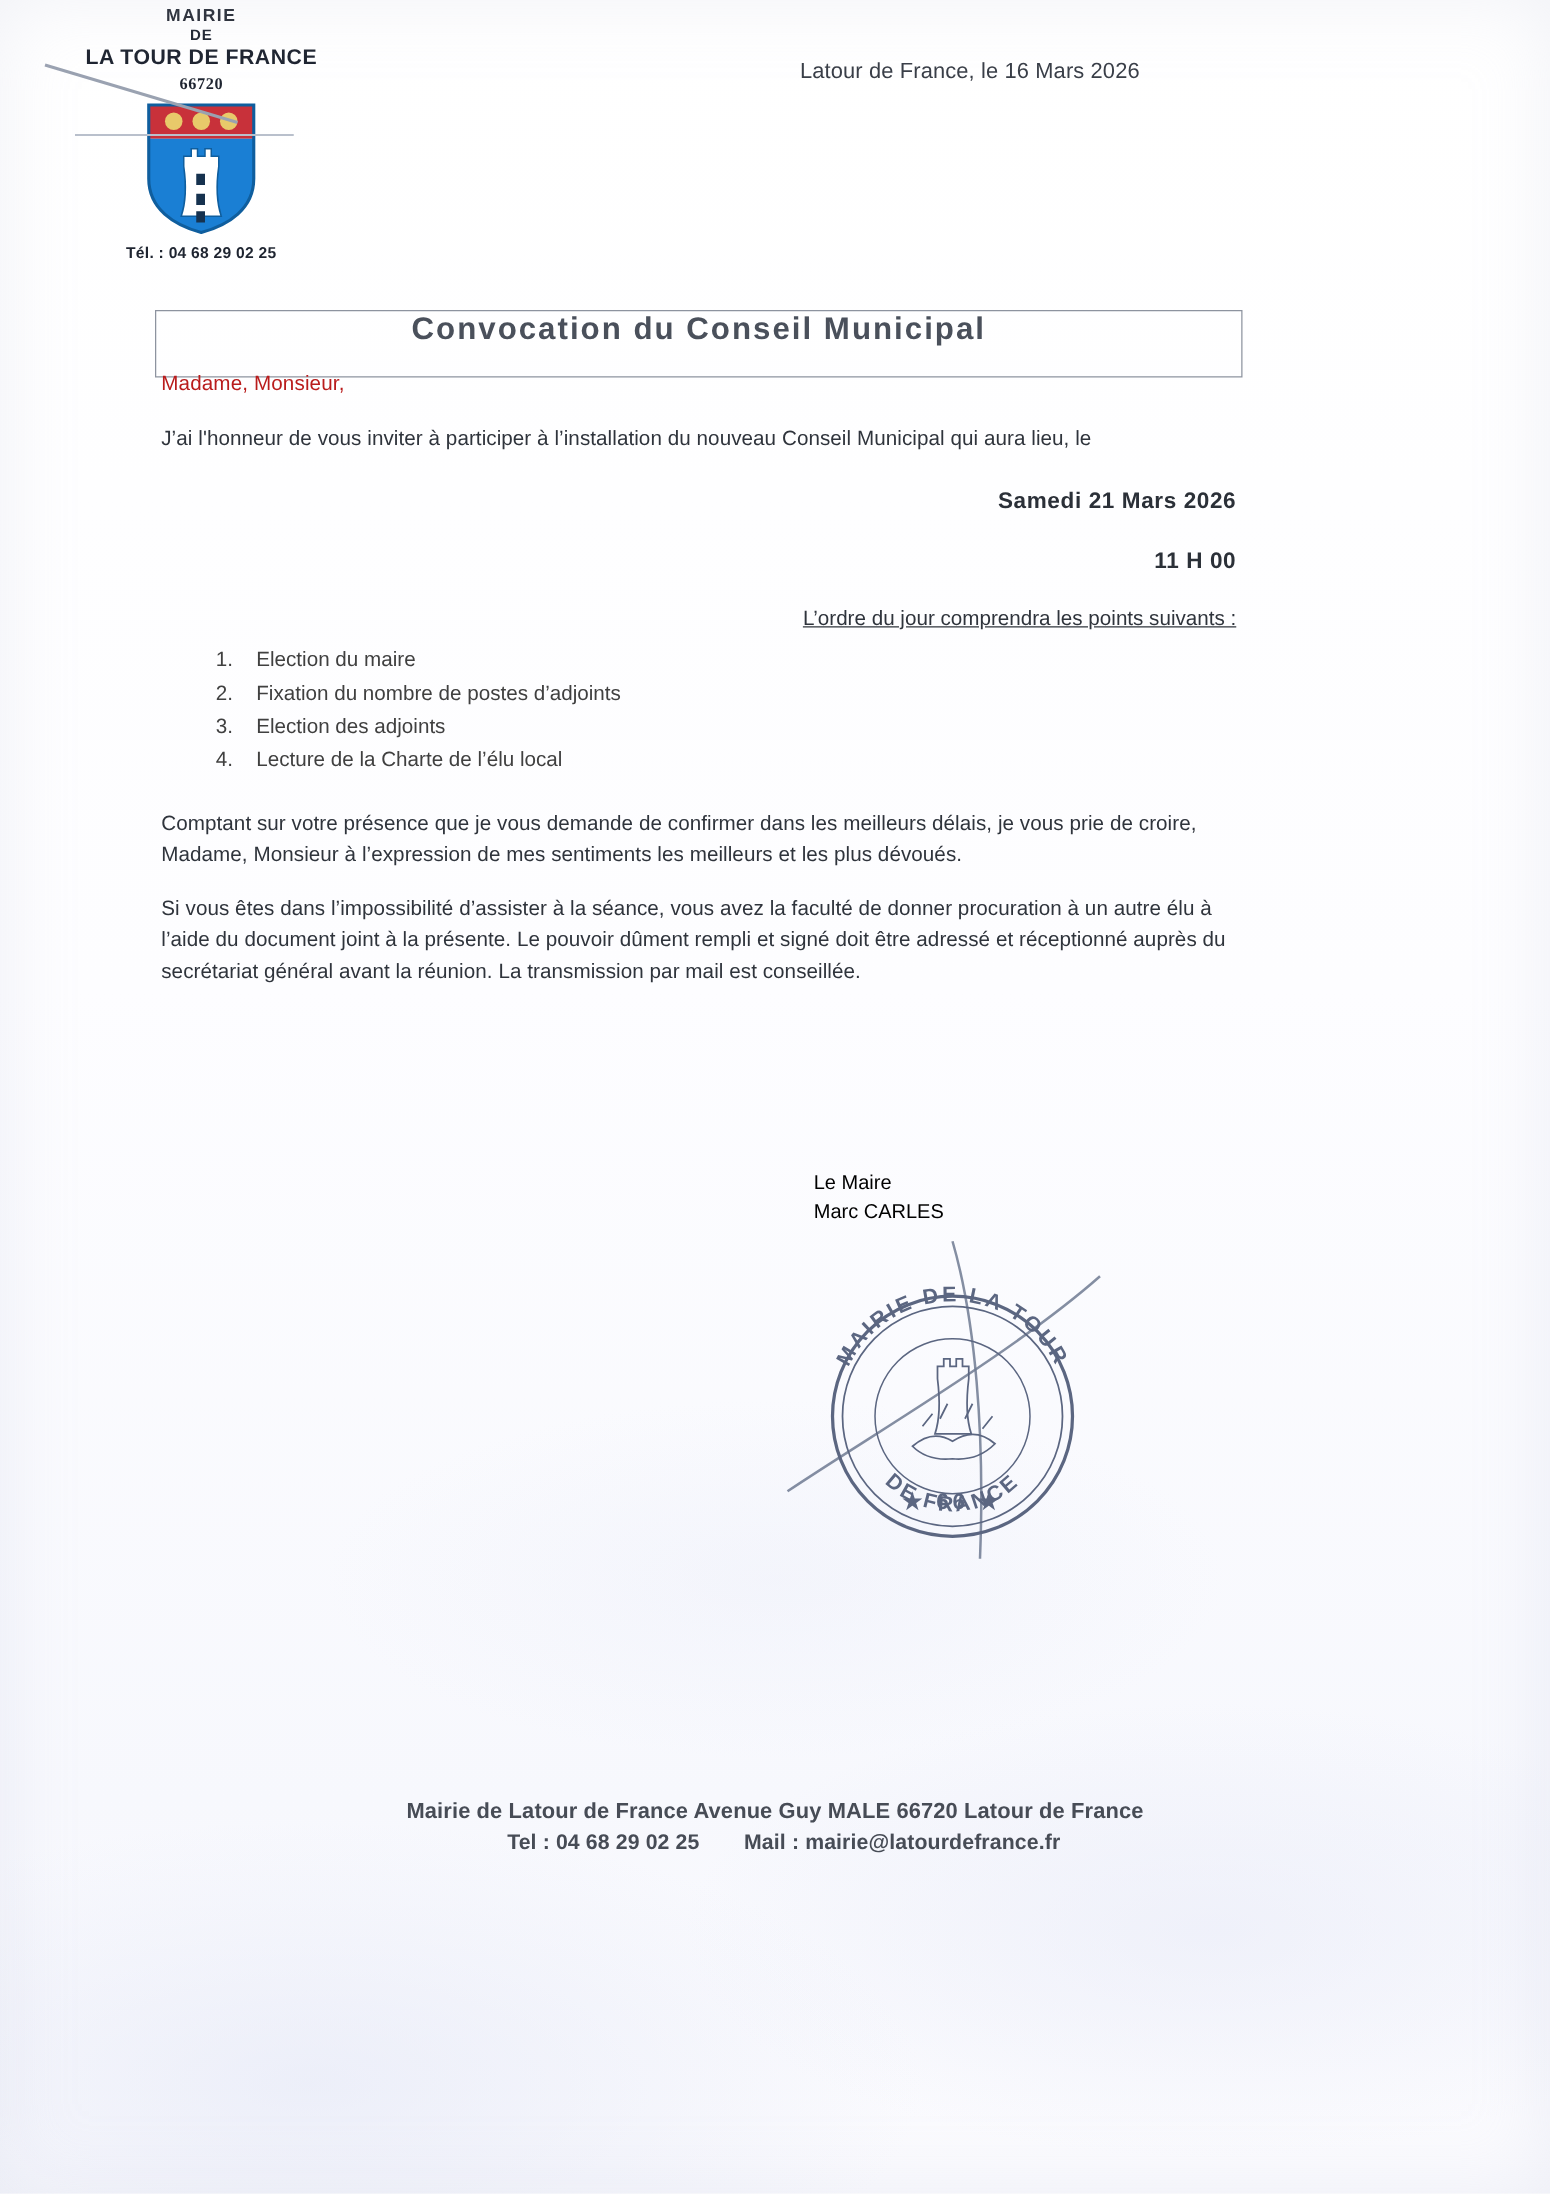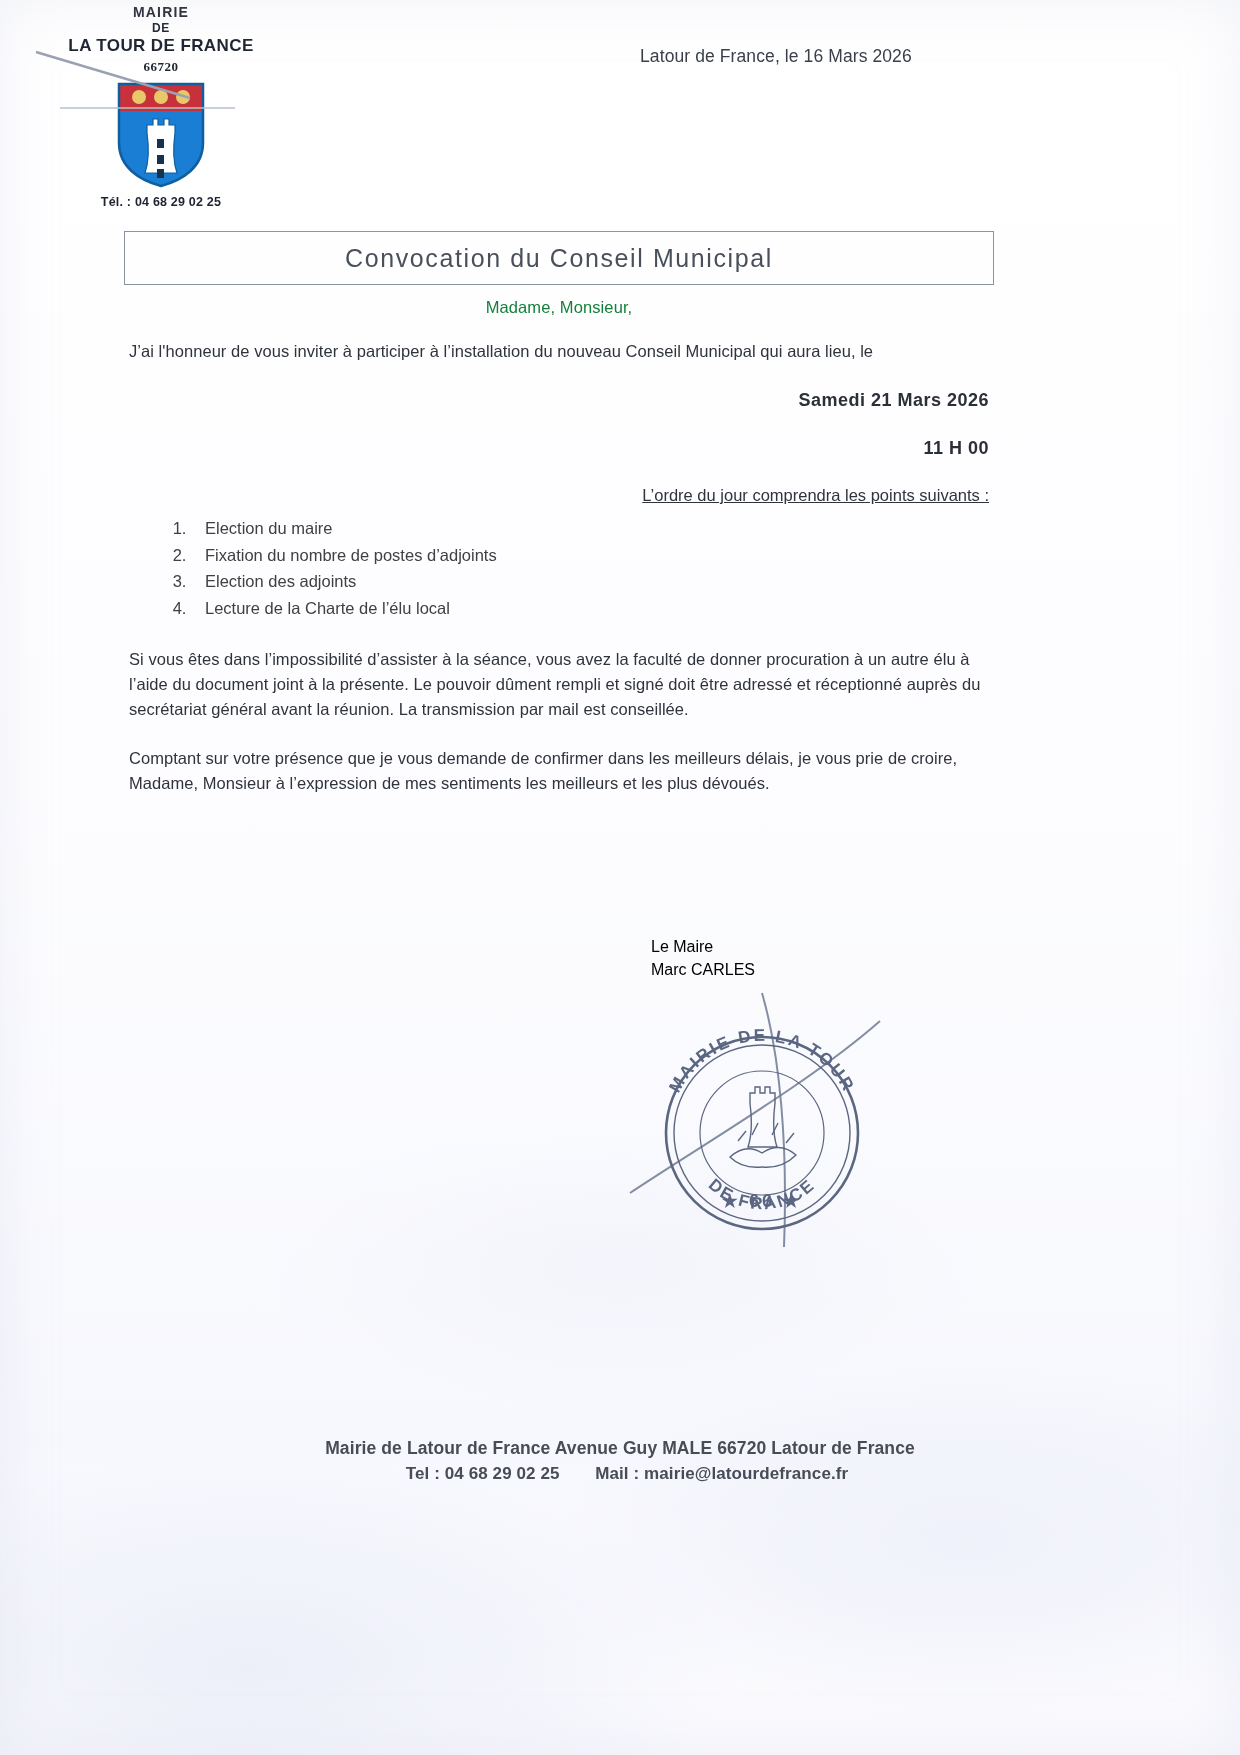--- a/index.html
+++ b/index.html
@@ -62,34 +62,34 @@
   
   .pen-stroke{position:absolute;left:30px;top:46px;pointer-events:none;}
 
   .date-line{
     position:absolute;left:640px;top:46px;width:430px;
     font-size:17.5px;color:#3a3f48;letter-spacing:.1px;
   }
 
   
   .title-box{
-    position:absolute;left:124px;top:231px;width:868px;height:52px;
+    position:absolute;left:124px;top:248px;width:868px;height:52px;
     border:1.5px solid #8d939f;
     background:transparent;
-    display:flex;align-items:center;justify-content:center;
+    display:flex;align-items:flex-start;justify-content:center;font-weight:bold;
   }
   .title-box .t{
     font-size:25px;letter-spacing:1.6px;color:#3b424e;
     font-family:"Liberation Sans", sans-serif;
     opacity:.92;
   }
 
   
   .body-wrap{position:absolute;left:129px;top:298px;width:860px;}
-  .salut{font-size:16.5px;color:#15803d;margin-bottom:22px;letter-spacing:.1px;text-align:center;}
+  .salut{font-size:16.5px;color:#b91c1c;margin-bottom:22px;letter-spacing:.1px;}
   .para{
     font-size:16.5px;line-height:25px;color:#2f343c;margin:0 0 18px 0;
     letter-spacing:.05px;
   }
   .center-block{text-align:right;margin:26px 0 8px;}
   .center-block div{
     font-weight:700;font-size:18px;color:#2b3038;margin-bottom:27px;
     letter-spacing:.5px;
   }
   .agenda-head{
@@ -183,23 +183,23 @@
 
   <div class="agenda-head">L’ordre du jour comprendra les points suivants :</div>
 
   <ol class="agenda">
     <li>Election du maire</li>
     <li>Fixation du nombre de postes d’adjoints</li>
     <li>Election des adjoints</li>
     <li>Lecture de la Charte de l’élu local</li>
   </ol>
 
+  <p class="para para-late">Comptant sur votre présence que je vous demande de confirmer dans les meilleurs  délais, je vous prie de croire, Madame, Monsieur à l’expression de mes sentiments les meilleurs et les plus dévoués.</p>
+
   <p class="para">Si vous êtes dans l’impossibilité d’assister à la séance, vous avez la faculté de donner procuration à un autre élu à l’aide du document joint à la présente. Le pouvoir dûment rempli et signé doit être adressé et réceptionné auprès du secrétariat général avant la réunion. La transmission par mail est conseillée.</p>
-
-  <p class="para para-late">Comptant sur votre présence que je vous demande de confirmer dans les meilleurs  délais, je vous prie de croire, Madame, Monsieur à l’expression de mes sentiments les meilleurs et les plus dévoués.</p>
 </div>
 
 <div class="signature">
   <div>Le Maire</div>
   <div>Marc CARLES</div>
 </div>
 
 <svg class="stamp" width="320" height="300" viewBox="0 0 320 300">
   <defs>
     <path id="arcTop" d="M58,148 a92,92 0 0 1 184,0" fill="none"></path>

